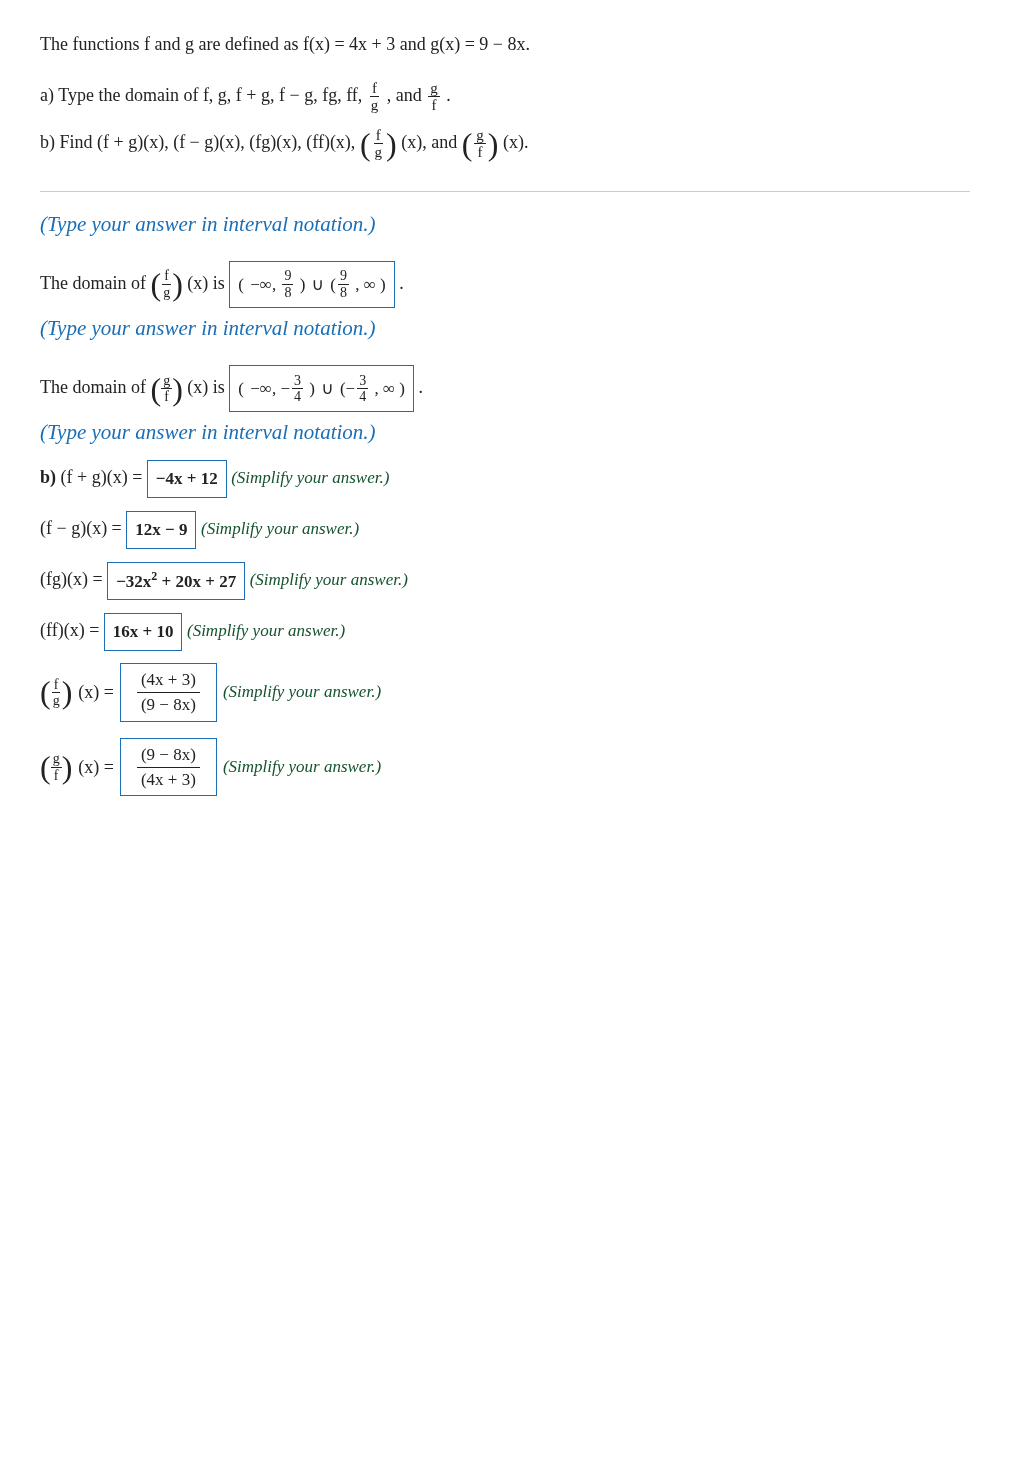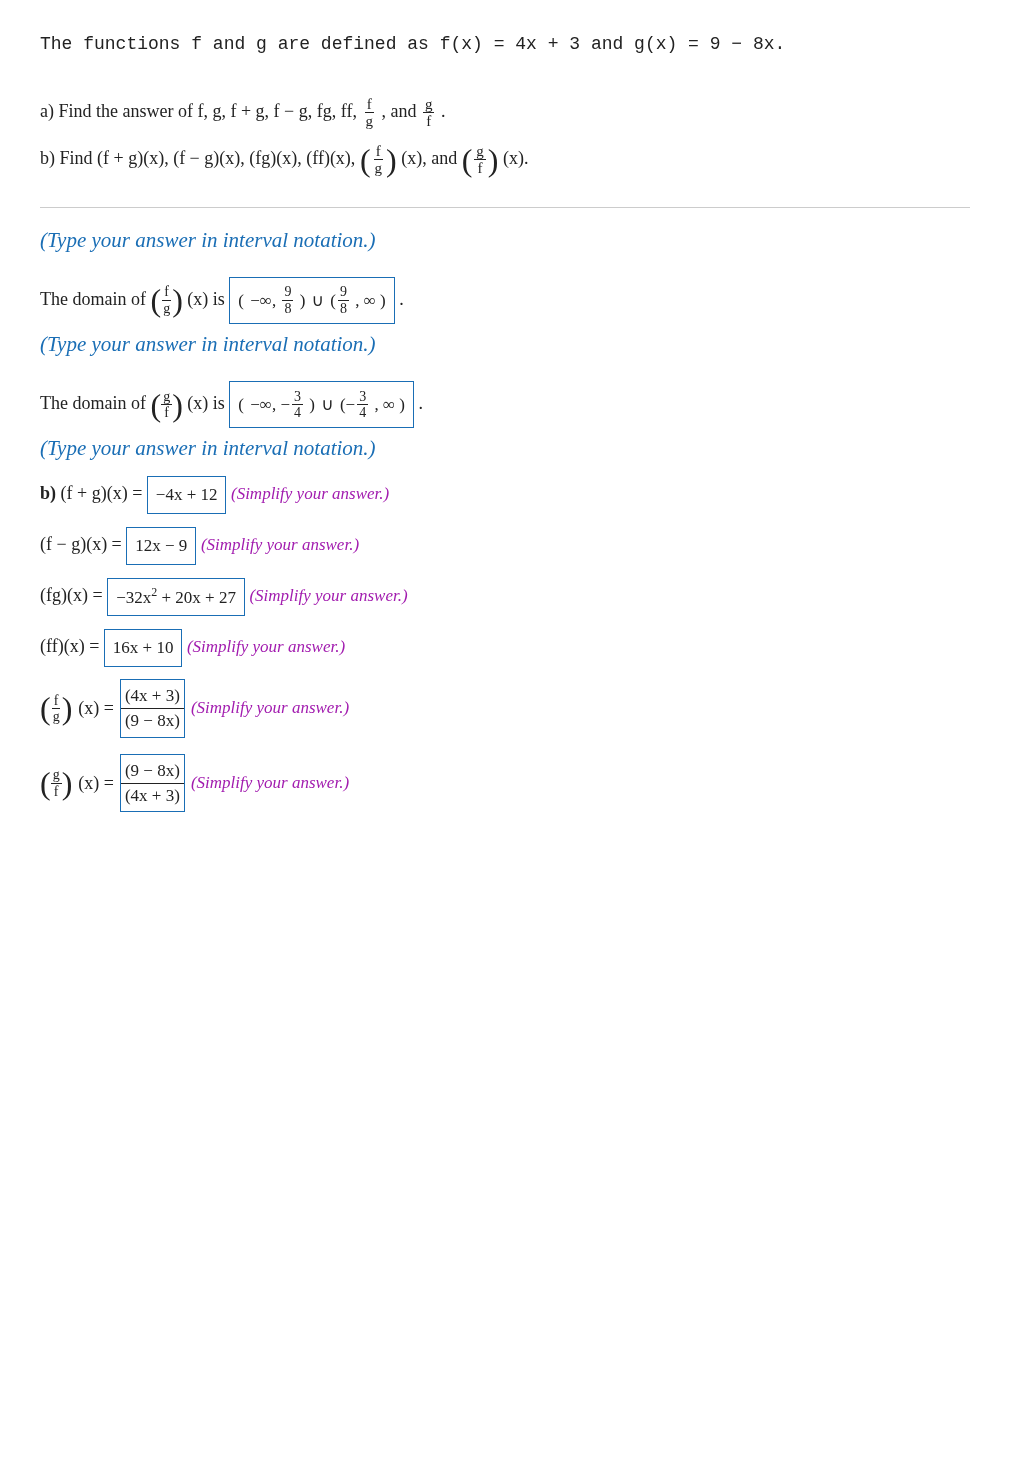--- a/index.html
+++ b/index.html
@@ -7,23 +7,22 @@
       background: #fff;
       font-family: 'Times New Roman', Times, serif;
       font-size: 18px;
       color: #222;
       padding: 30px 40px;
       width: 1010px;
       min-height: 1476px;
     }
     .problem-statement {
       font-size: 18px;
-      margin-bottom: 34px;
+      margin-bottom: 18px;
       line-height: 1.6;
-      font-family: Liberation Mono, monospace;
     }
     .part-a, .part-b-statement {
       margin-bottom: 10px;
       font-size: 18px;
       line-height: 2;
     }
     .fraction {
       display: inline-flex;
       flex-direction: column;
       align-items: center;
@@ -63,29 +62,30 @@
       font-style: italic;
     }
     .answer-box {
       display: inline-block;
       border: 1.5px solid #1a6eb5;
       padding: 1px 8px;
       min-width: 60px;
       vertical-align: middle;
       font-size: 17px;
       color: #222;
+      font-weight: bold;
     }
     .domain-line {
       margin-bottom: 8px;
       font-size: 18px;
       line-height: 2.2;
       margin-top: 24px;
     }
     .simplify-note {
-      color: #a21caf;
+      color: #14532d;
       font-size: 17px;
       font-style: italic;
     }
     .result-line {
       margin-bottom: 12px;
       font-size: 18px;
       line-height: 2;
     }
     .bold-label {
       font-weight: bold;
@@ -107,39 +107,39 @@
       font-size: 14px;
       line-height: 1.1;
     }
     .frac-inline .num { border-bottom: 1px solid #222; padding: 0 2px; text-align: center; }
     .frac-inline .den { padding: 0 2px; text-align: center; }
     .answer-frac-box {
       display: inline-flex;
       flex-direction: column;
       align-items: flex-start;
       border: 1.5px solid #1a6eb5;
-      padding: 4px 0;
+      padding: 4px 16px;
       vertical-align: middle;
       font-size: 17px;
       line-height: 1.4;
     }
     .answer-frac-box .num { border-bottom: 1px solid #222; padding: 0 4px; text-align: center; }
     .answer-frac-box .den { padding: 0 4px; text-align: center; }
     sup { font-size: 12px; vertical-align: super; }
   </style>
 </head>
 <body>
 
 <div class="problem-statement">
   <span>The functions f and g are defined as f(x) = 4x + 3 and g(x) = 9 − 8x.</span>
 </div>
 
 <div class="part-a">
   <span>a)</span>
-  <span>Find the answer of f, g, f + g, f − g, fg, ff,</span>
+  <span>Type the domain of f, g, f + g, f − g, fg, ff,</span>
   <span class="fraction">
     <span class="num">f</span>
     <span class="den">g</span>
   </span>
   <span>, and</span>
   <span class="fraction">
     <span class="num">g</span>
     <span class="den">f</span>
   </span>
   <span>.</span>

